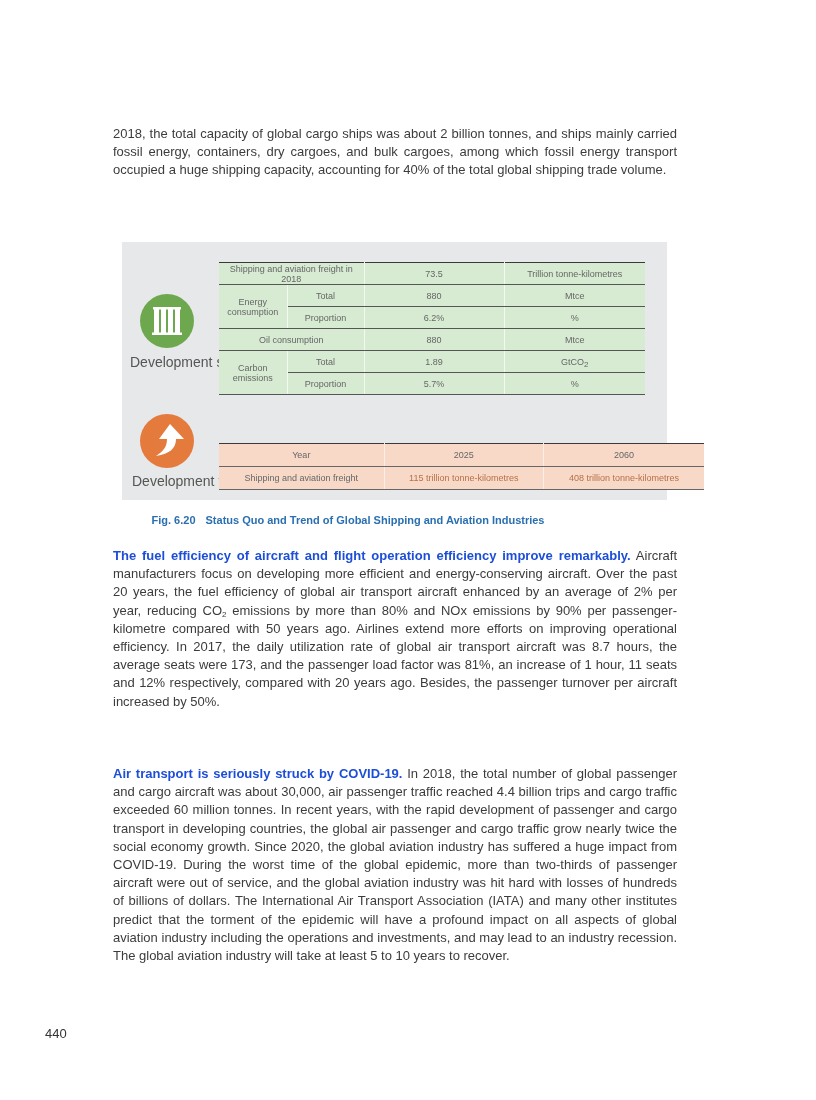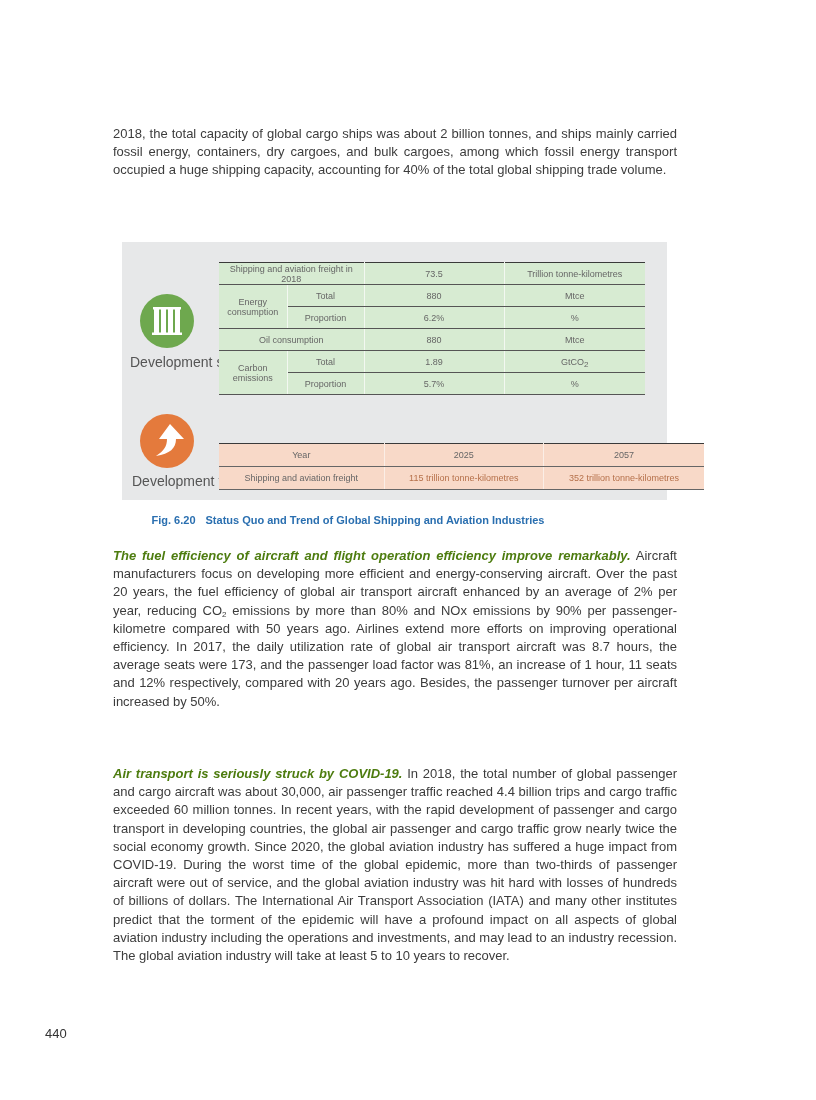--- a/index.html
+++ b/index.html
@@ -1,18 +1,18 @@
 <!DOCTYPE html>
 <html><head>
 <meta charset="utf-8">
 <style>
   html, body { margin: 0; padding: 0; background: #ffffff; }
   body { width: 816px; height: 1100px; position: relative; font-family: "Liberation Sans", sans-serif; color: #3a3a3a; overflow: hidden; }
   .para { position: absolute; left: 113px; width: 564px; font-size: 13px; line-height: 18.2px; text-align: justify; color: #3c3c3c; margin: 0; }
-  .para b { color: #4d7c0f; font-weight: bold; font-style: italic; }
+  .para b { color: #1d4ed8; font-weight: bold; }
   sub { font-size: 8px; vertical-align: -2px; line-height: 0; }
   #p1 { top: 125px; }
   #p2 { top: 547px; }
   #p3 { top: 731px; margin-top: 34px; }
 
   .figure { position: absolute; left: 122px; top: 242px; width: 545px; height: 258px; background: #e7e8e9; }
   .icon-circle { position: absolute; width: 54px; height: 54px; border-radius: 50%; }
   .icon-green { left: 18px; top: 52px; background: #6ea84e; }
   .icon-orange { left: 18px; top: 172px; background: #e47a3c; }
   .icon-label { position: absolute; font-size: 14px; color: #555; white-space: nowrap; }
@@ -104,26 +104,26 @@
   <table class="t orange">
     <colgroup>
         <col style="width:145px">
         <col style="width:140px">
         <col style="width:141px">
       </colgroup>
     <tbody>
         <tr>
       <td>Year</td>
       <td>2025</td>
-      <td>2057</td>
+      <td>2060</td>
     </tr>
     <tr>
       <td>Shipping and aviation freight</td>
       <td class="orange-val">115 trillion tonne-kilometres</td>
-      <td class="orange-val">352 trillion tonne-kilometres</td>
+      <td class="orange-val">408 trillion tonne-kilometres</td>
     </tr>
   </tbody>
     </table>
 </div>
 
 <div class="caption">
   <span class="num">Fig. 6.20</span><span>Status Quo and Trend of Global Shipping and Aviation Industries</span>
 </div>
 
 <p class="para" id="p2"><b>The fuel efficiency of aircraft and flight operation efficiency improve remarkably.</b><span> Aircraft manufacturers focus on developing more efficient and energy-conserving aircraft. Over the past 20 years, the fuel efficiency of global air transport aircraft enhanced by an average of 2% per year, reducing CO</span><sub>2</sub><span> emissions by more than 80% and NOx emissions by 90% per passenger-kilometre compared with 50 years ago. Airlines extend more efforts on improving operational efficiency. In 2017, the daily utilization rate of global air transport aircraft was 8.7 hours, the average seats were 173, and the passenger load factor was 81%, an increase of 1 hour, 11 seats and 12% respectively, compared with 20 years ago. Besides, the passenger turnover per aircraft increased by 50%.</span></p>

